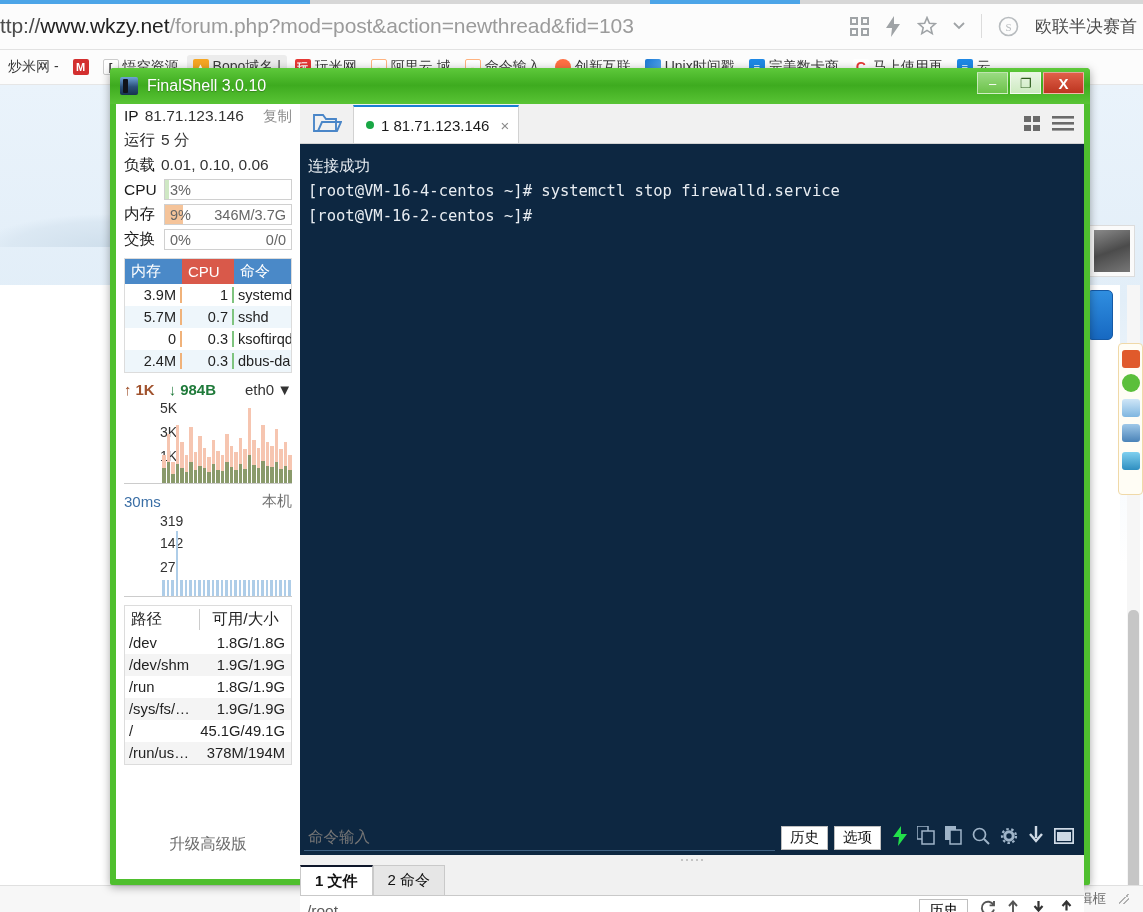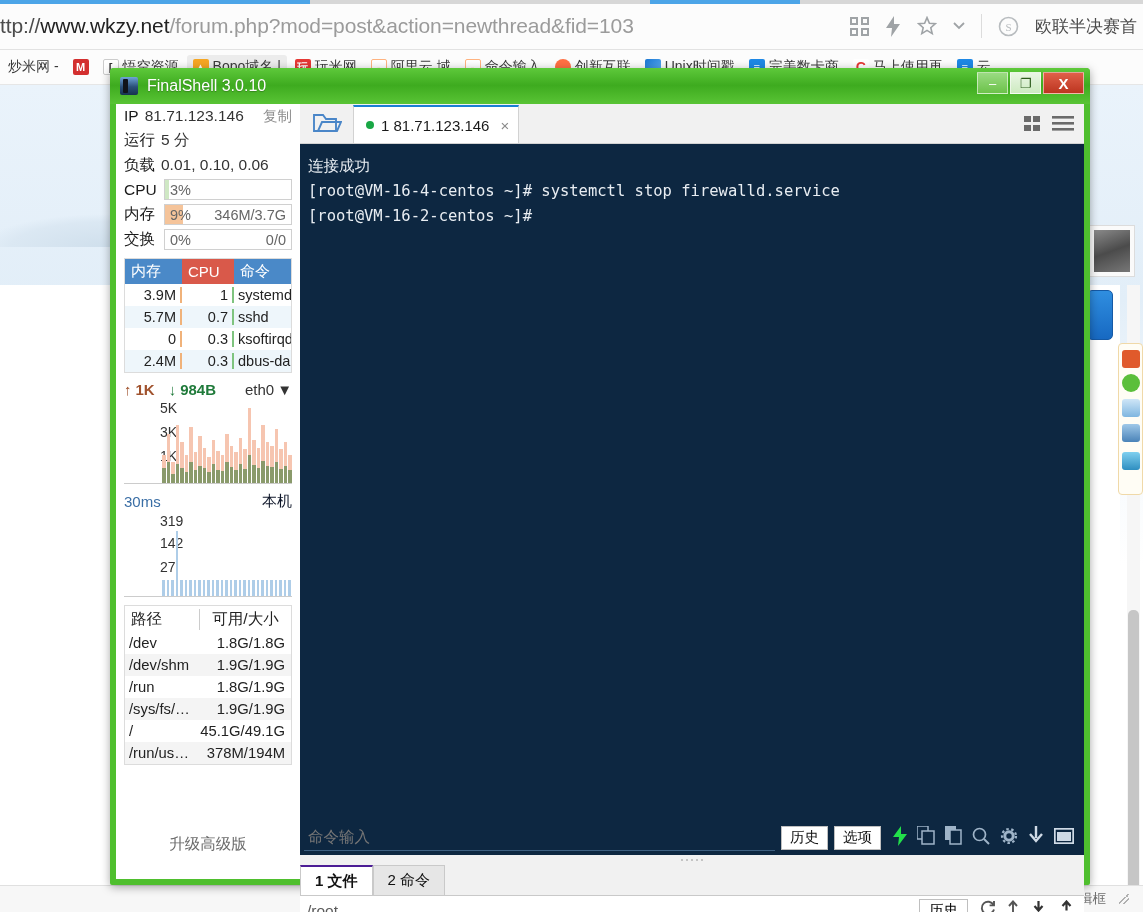--- a/index.html
+++ b/index.html
@@ -113,21 +113,21 @@
   #net-if { margin-left: auto; color: #333; display: flex; align-items: center; gap: 3px; }
   .graph-box { margin: 0 8px; position: relative; height: 84px; border-bottom: 1px solid #ccc; }
   .gy { position: absolute; left: 0; font-size: 14px; color: #333; margin-left: 36px; }
   .bars { position: absolute; left: 38px; right: 0; top: 4px; bottom: 0; display: flex; align-items: flex-end; gap: 1px; }
   .bar { flex: 1; position: relative; }
   .bar .b1 { position: absolute; bottom: 0; left: 0; right: 0; background: #f6c5b0; }
   .bar .b2 { position: absolute; bottom: 0; left: 0; right: 0; background: #8a9a6b; }
 
   #lat-hdr { display: flex; align-items: center; padding: 8px 8px 2px 8px; font-size: 15px; }
   #lat-ms { color: #3a6ea5; }
-  #lat-host { margin-left: auto; color: #0f172a; }
+  #lat-host { margin-left: auto; color: #737373; }
   .lbar { flex: 1; background: #aecde8; }
 
   
   #disk { margin: 8px 8px 0 8px; border: 1px solid #dcdcdc; }
   #disk-head { display: flex; height: 26px; align-items: center; font-size: 15.5px; color: #222; }
   #disk-h1 { width: 74px; padding-left: 6px; }
   #disk-h2 { flex: 1; text-align: center; border-left: 1px solid #ccc; }
   .drow { display: flex; height: 22px; align-items: center; font-size: 14.8px; color: #222; }
   .drow.alt { background: #f4f4f4; }
   .d-path { width: 74px; padding-left: 4px; overflow: hidden; white-space: nowrap; }
@@ -157,21 +157,21 @@
           display: flex; align-items: center; }
   #cmd-icons { display: flex; align-items: center; gap: 10px; padding: 0 10px 0 12px; }
 
   #splitter { position: absolute; left: 0; top: 751px; width: 784px; height: 10px; background: #f1f1f1; display:flex; align-items:center; justify-content:center; gap:3px;}
   .sdot { width: 2px; height: 2px; border-radius: 50%; background: #b4b4b4; }
 
   
   #bottom { position: absolute; left: 184px; top: 761px; width: 784px; height: 124px; background: #fff; }
   #btabs { display: flex; height: 31px; border-bottom: 1px solid #c9c9c9; background: #f1f1f1; align-items: flex-end; }
   .btab { height: 30px; padding: 0 14px; display: flex; align-items: center; font-size: 15px; color: #111; background: #e6e6e6; border: 1px solid #c9c9c9; border-bottom: none; }
-  .btab.active { background: #fff; border-top: 2px solid #4c1d95; font-weight: bold; }
+  .btab.active { background: #fff; border-top: 2px solid #0f172a; font-weight: bold; }
   #pathbar { display: flex; align-items: center; height: 30px; border-bottom: 1px solid #ddd; }
   #pathinput { flex: 1; height: 28px; border: none; font-size: 15.5px; color: #5a5a5a; padding-left: 7px; outline: none; font-family: "Liberation Sans", sans-serif; }
   #path-hist { height: 24px; border: 1px solid #bfbfbf; background: #fff; font-size: 14.5px; padding: 0 9px; display: flex; align-items: center; }
   #path-icons { display: flex; align-items: center; gap: 11px; padding: 0 9px 0 11px; }
 </style>
 </head>
 <body>
 
 <div id="browser-top">
   <div id="tabstrip-remnant">

